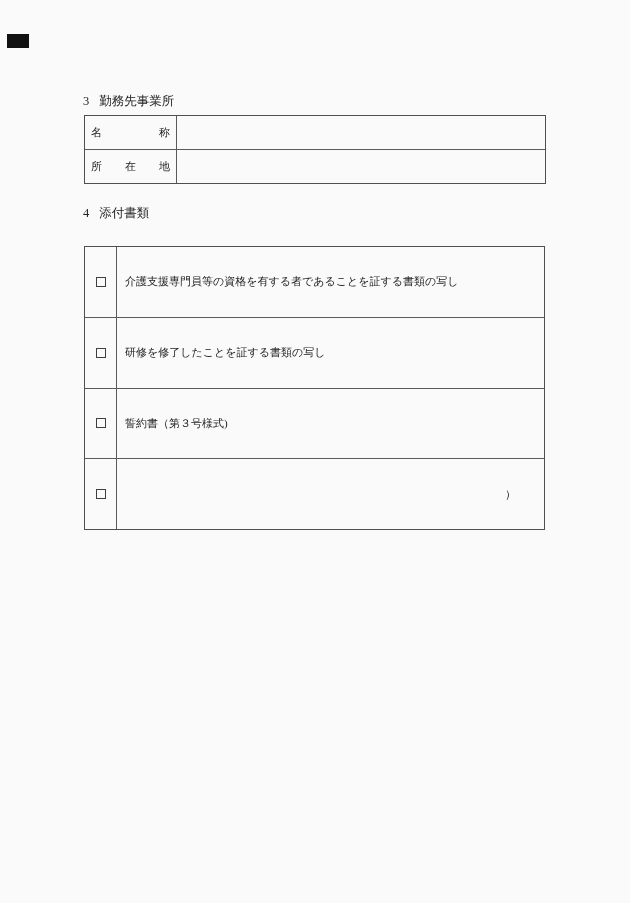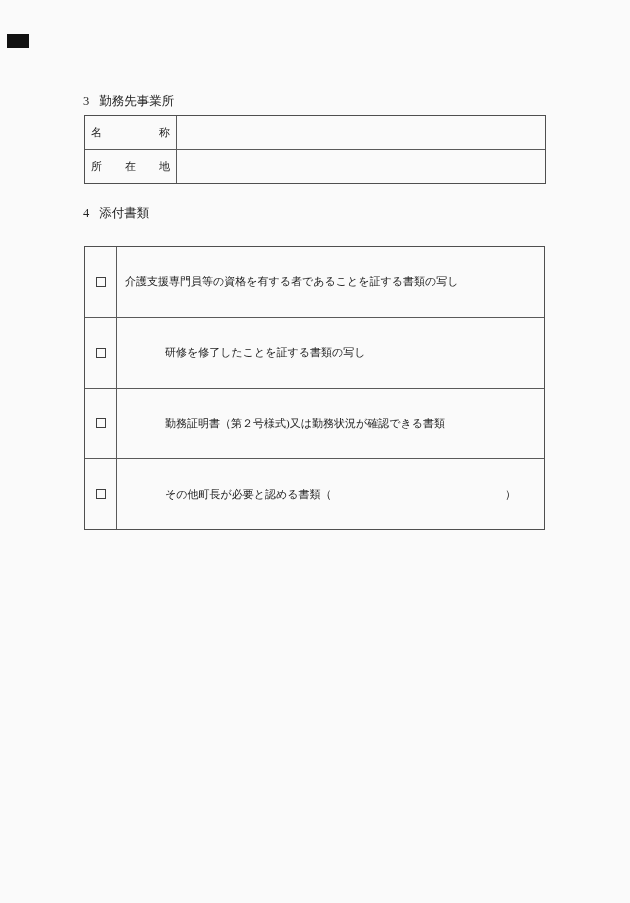--- a/index.html
+++ b/index.html
@@ -44,21 +44,21 @@
   }
   .t1-value { flex: 1 1 auto; }
 
   
   .t2 {
     position: absolute; left: 84px; top: 246px; width: 461px; height: 284px;
     border: 1.5px solid #4f4f4f; background: #fafafa;
     display: flex; flex-direction: column;
   }
   .t2-row { display: flex; flex: 1 1 0; min-height: 0; align-items: stretch; }
-  .t2-row + .t2-row { border-top: 1px solid #5a5a5a; gap: 40px; }
+  .t2-row + .t2-row { border-top: 1px solid #5a5a5a; }
   .t2-check-cell {
     width: 32px; border-right: 1px solid #5a5a5a;
     display: flex; align-items: center; justify-content: center;
   }
   .checkbox {
     width: 10px; height: 10px;
     border: 1px solid #3f3f3f; background: transparent;
     display: inline-block;
   }
   .t2-text-cell {
@@ -118,37 +118,36 @@
     <div class="t2-row">
       <div class="t2-check-cell">
         <span class="checkbox"></span>
       </div>
       <div class="t2-text-cell">
         <span>研修を修了したことを証する書類の写し</span>
       </div>
     </div>
 
 
+
     <div class="t2-row">
       <div class="t2-check-cell">
         <span class="checkbox"></span>
       </div>
       <div class="t2-text-cell">
-        <span>勤務証明書（第２号様式)又は勤務状況が確認できる書類</span>
+        <span>誓約書（第３号様式)</span>
       </div>
     </div>
-
 
 
     <div class="t2-row">
       <div class="t2-check-cell">
         <span class="checkbox"></span>
       </div>
       <div class="t2-text-cell">
-        <span>その他町長が必要と認める書類（</span>
         <span class="blank"></span>
         <span class="close-paren">）</span>
       </div>
     </div>
 
   </div>
 
 </div>
 
 </body></html>

